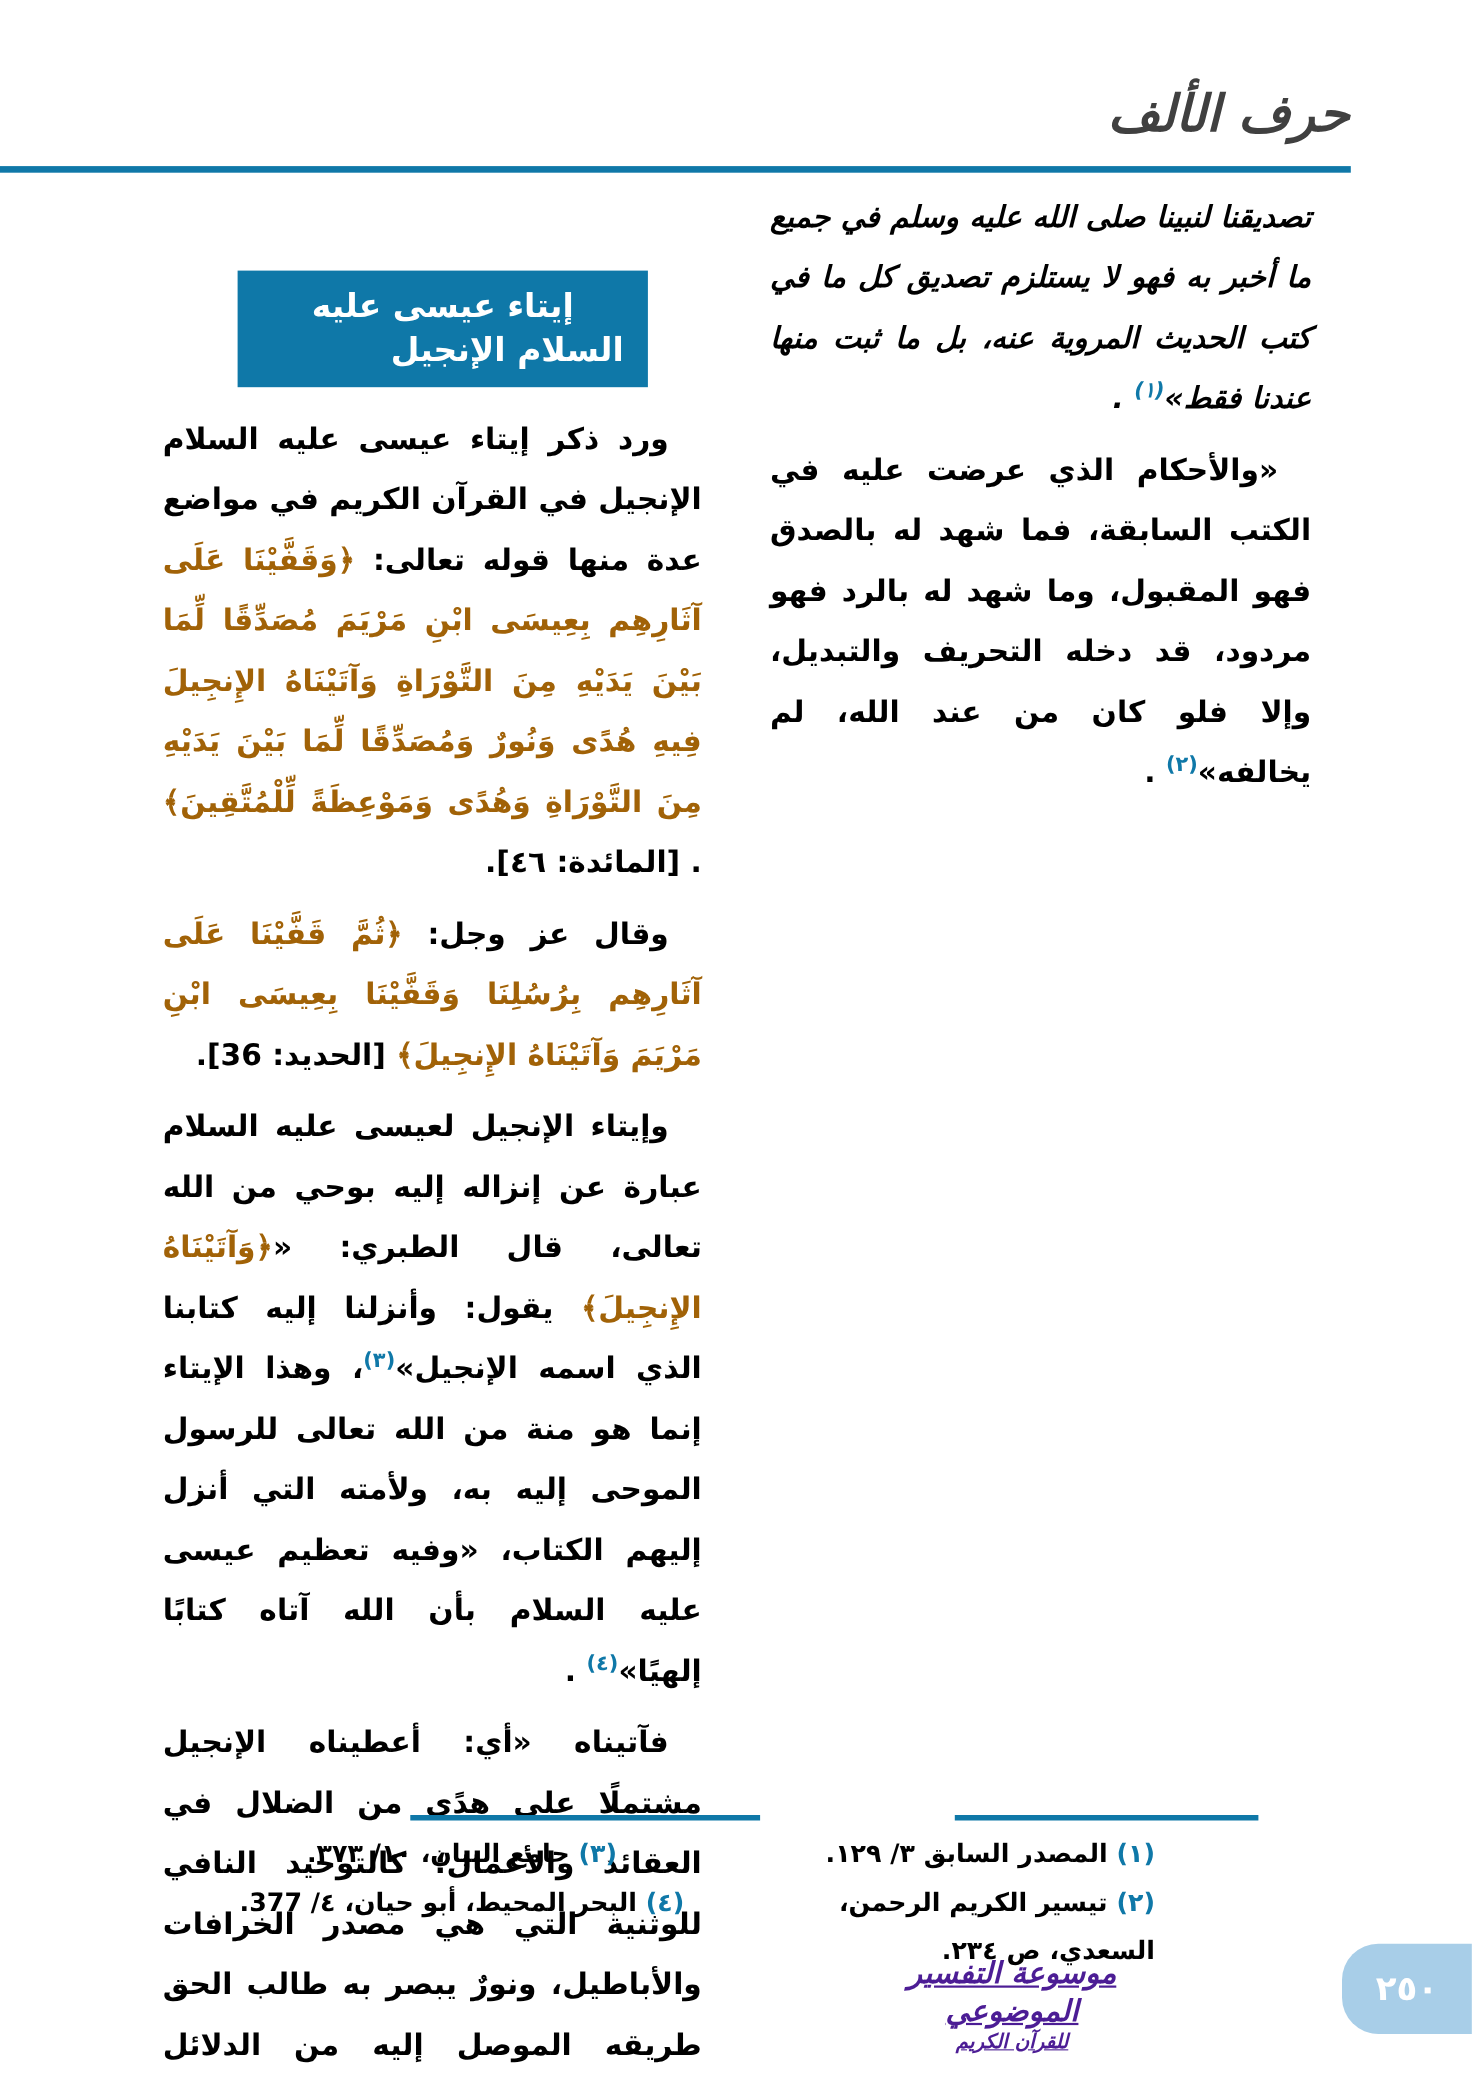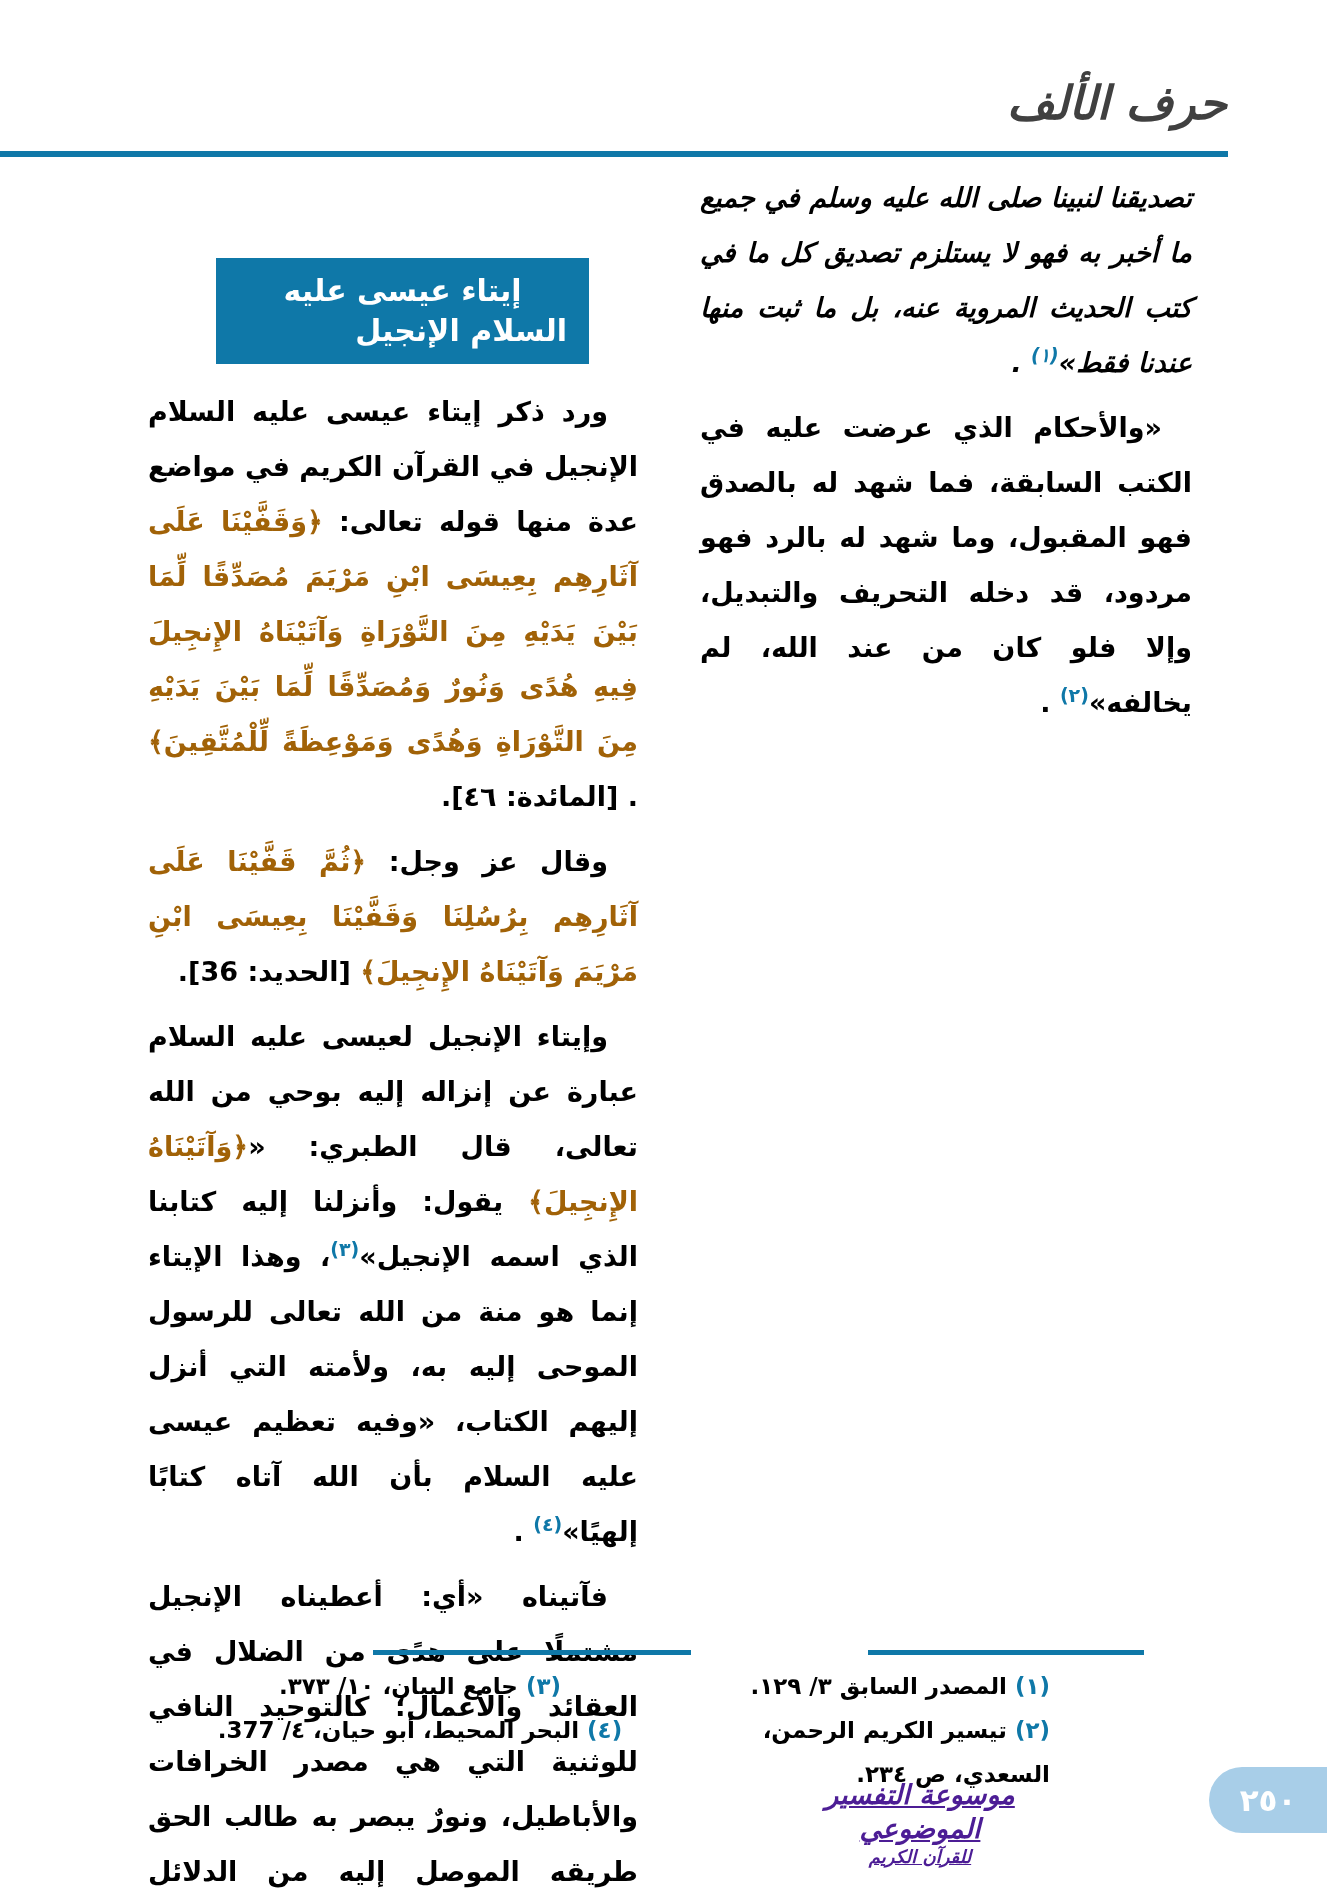--- a/index.html
+++ b/index.html
@@ -40,21 +40,21 @@
     font-size:19px;font-weight:bold;
     vertical-align:super;line-height:0;
   }
   
   .section-box{
     background:#0f78a8;color:#ffffff;
     text-align:center;
     font-size:30px;font-weight:bold;
     line-height:40px;
     padding:13px 22px;
-    margin:15px 49px 20px 68px;
+    margin:3px 49px 20px 68px;
   }
   
   .fnsep{position:absolute;height:5px;background:#0f78a8;}
   .fnsep-left{top:1650px;left:373px;width:318px;}
   .fnsep-right{top:1650px;left:868px;width:276px;}
   .footnotes{
     position:absolute;
     font-size:23px;line-height:44px;font-weight:bold;
     color:#000;text-align:right;
   }
@@ -64,22 +64,22 @@
   
   .logo{
     position:absolute;top:1778px;left:790px;width:260px;
     text-align:center;color:#4c1d95;
     line-height:1.25;
     text-decoration:underline;
   }
   .logo-line1{font-size:27px;font-weight:bold;font-style:italic;}
   .logo-line2{font-size:18px;font-weight:bold;font-style:italic;}
   .page-badge{
-    position:absolute;top:1767px;right:12px;
-    width:118px;height:66px;
+    position:absolute;top:1767px;right:1px;
+    width:118px;height:82px;
     background:#a8cee8;
     border-radius:33px 0 0 33px;
     display:flex;align-items:center;justify-content:center;
     color:#ffffff;font-size:31px;font-weight:bold;
   }
 </style>
 </head>
 <body>
 
 <div class="page">

